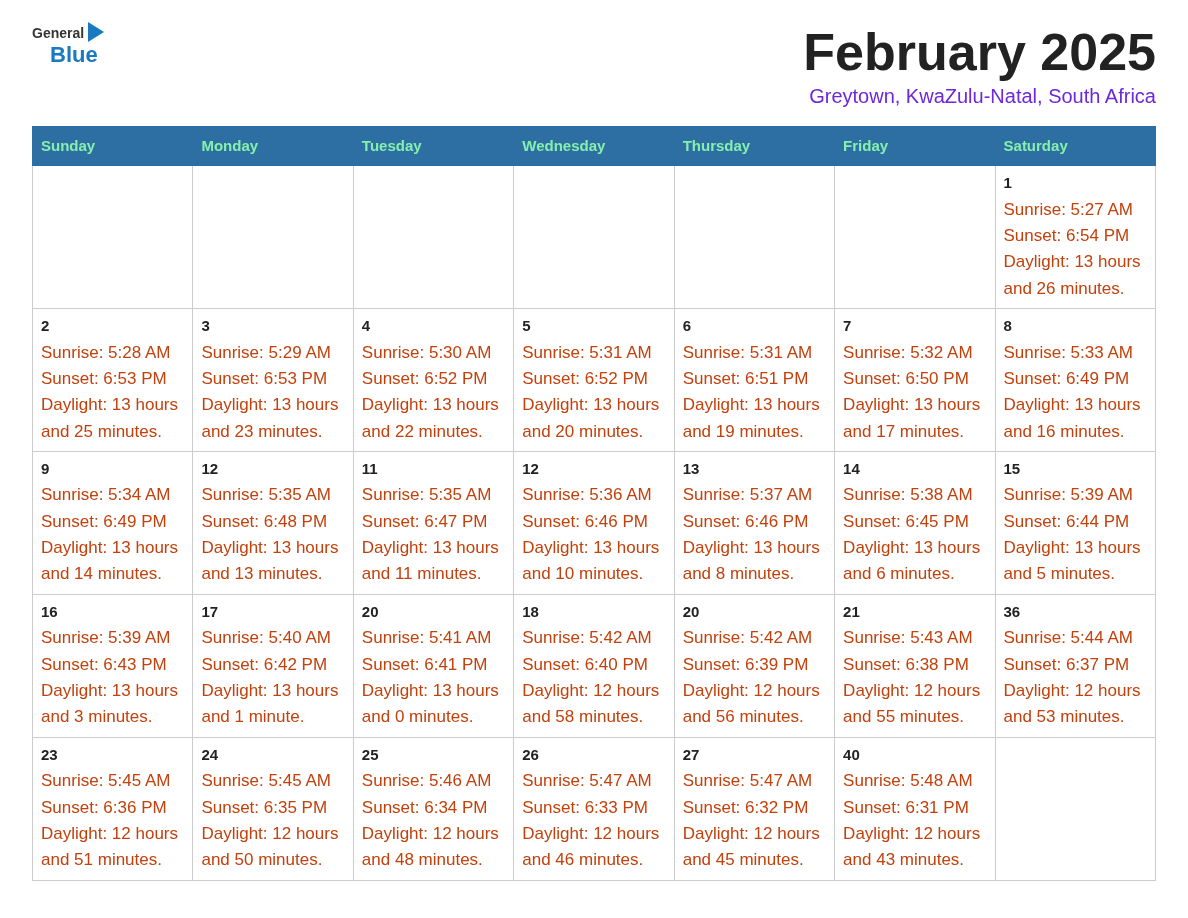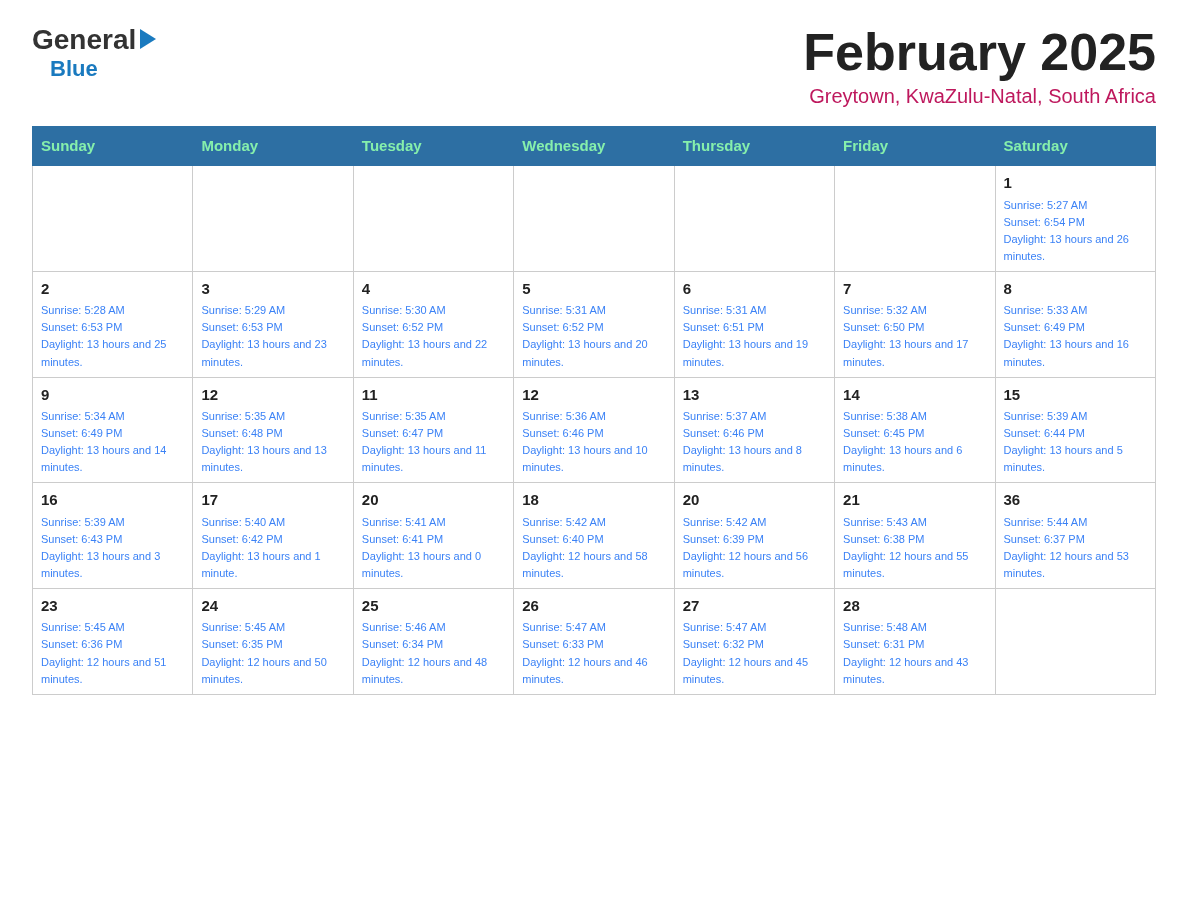--- a/index.html
+++ b/index.html
@@ -15,21 +15,21 @@
       justify-content: space-between;
       align-items: flex-start;
       margin-bottom: 18px;
     }
     .logo {
       display: flex;
       flex-direction: column;
       align-items: flex-start;
     }
     .logo-general {
-      font-size: 28px;
+      font-size: 14px;
       font-weight: bold;
       color: #333;
       display: flex;
       align-items: center;
     }
     .logo-triangle {
       display: inline-block;
       width: 0;
       height: 0;
       border-left: 10px solid transparent;
@@ -49,21 +49,21 @@
       text-align: right;
     }
     .title-block h1 {
       font-size: 52px;
       font-weight: bold;
       color: #222;
       line-height: 1.1;
     }
     .title-block .subtitle {
       font-size: 20px;
-      color: #be185d;
+      color: #6d28d9;
       margin-top: 4px;
     }
     .calendar {
       width: 100%;
       border-collapse: collapse;
       margin-top: 4px;
     }
     .calendar thead tr th {
       background-color: #2d6fa3;
       color: #86efac;
@@ -87,22 +87,22 @@
       background: #fff;
     }
     .day-number {
       font-size: 15px;
       font-weight: bold;
       color: #222;
       display: block;
       margin-bottom: 2px;
     }
     .day-info {
-      font-size: 11px;
-      color: #3b82f6;
+      font-size: 17px;
+      color: #c2410c;
       line-height: 1.55;
     }
     .calendar tbody tr:first-child td {
       border-top: 2px solid #2d6fa3;
     }
     .calendar tbody tr td:first-child {
       border-left: 1px solid #ccc;
     }
   </style>
 </head>
@@ -251,19 +251,19 @@
         </td>
         <td>
           <span class="day-number">26</span>
           <div class="day-info">Sunrise: 5:47 AM<br>Sunset: 6:33 PM<br>Daylight: 12 hours and 46 minutes.</div>
         </td>
         <td>
           <span class="day-number">27</span>
           <div class="day-info">Sunrise: 5:47 AM<br>Sunset: 6:32 PM<br>Daylight: 12 hours and 45 minutes.</div>
         </td>
         <td>
-          <span class="day-number">28</span>
+          <span class="day-number">40</span>
           <div class="day-info">Sunrise: 5:48 AM<br>Sunset: 6:31 PM<br>Daylight: 12 hours and 43 minutes.</div>
         </td>
         <td class="empty"></td>
       </tr>
     </tbody>
 </table>
 
 </body></html>

